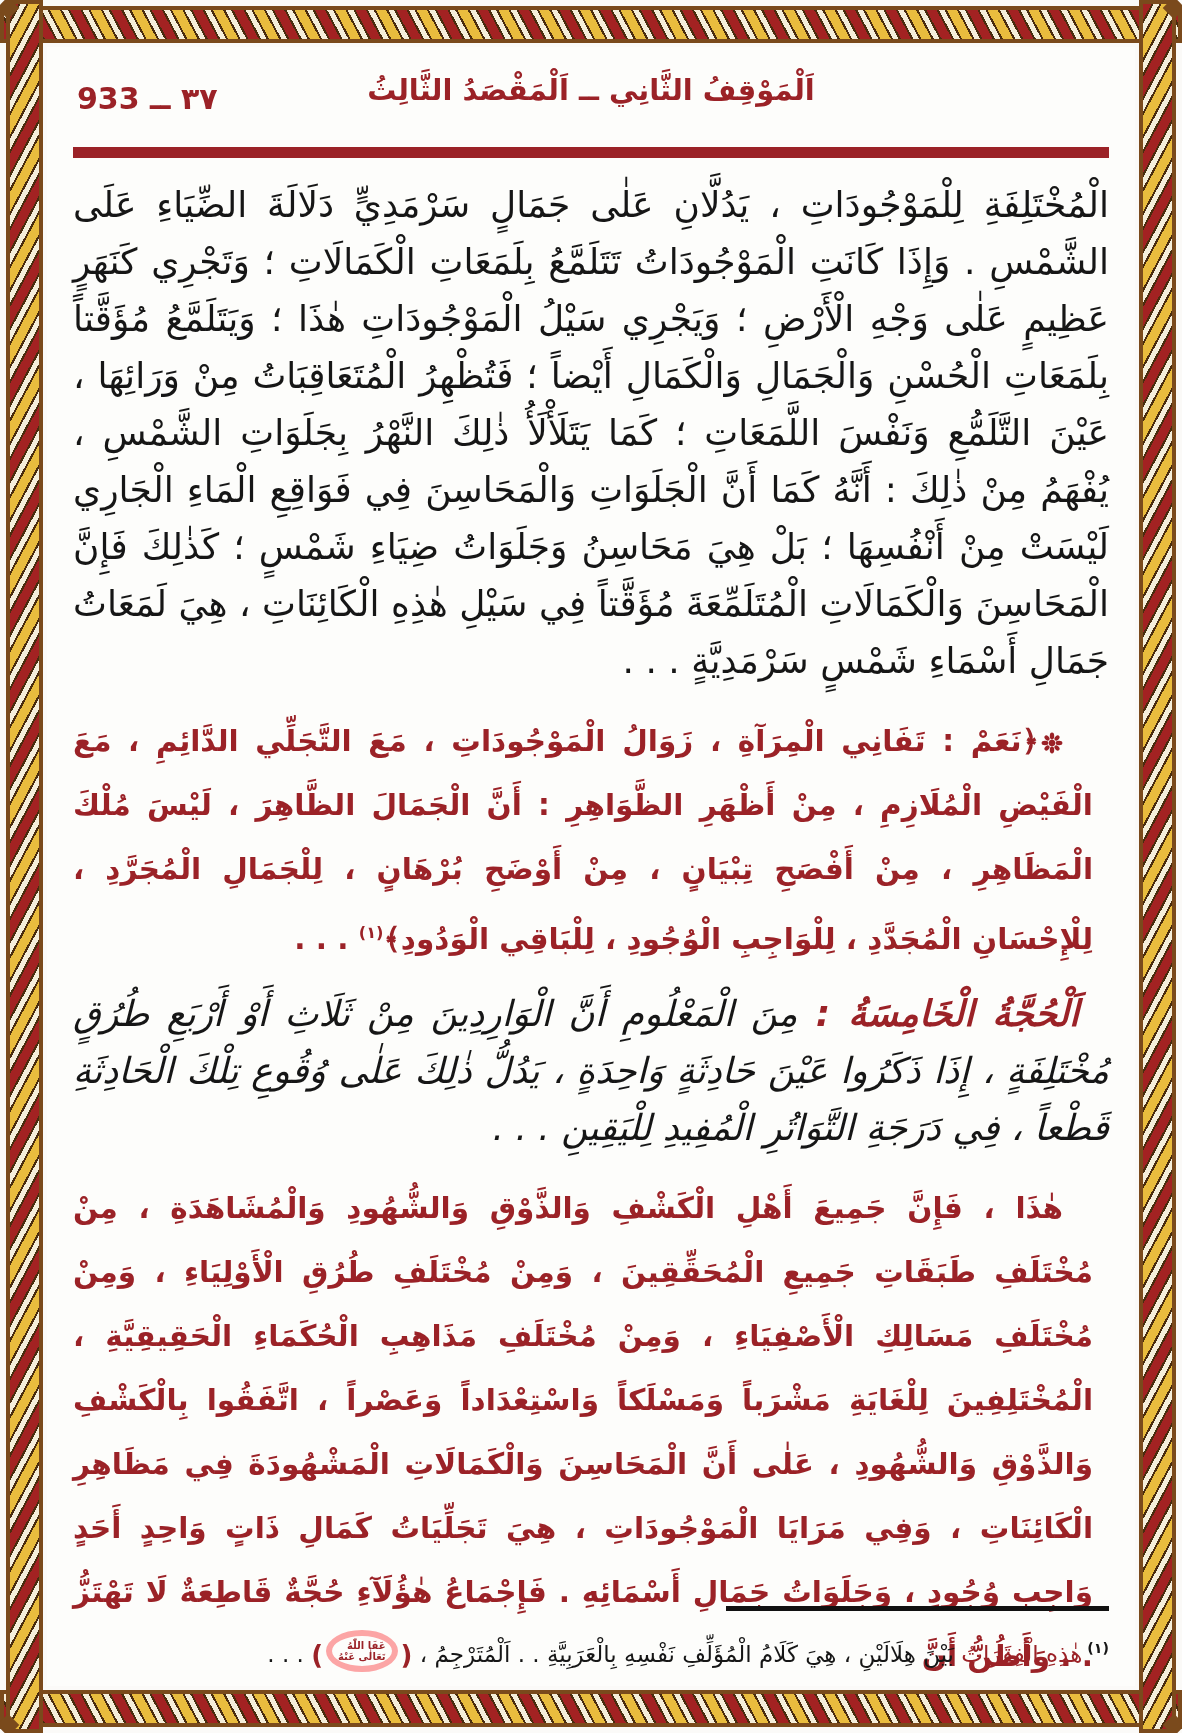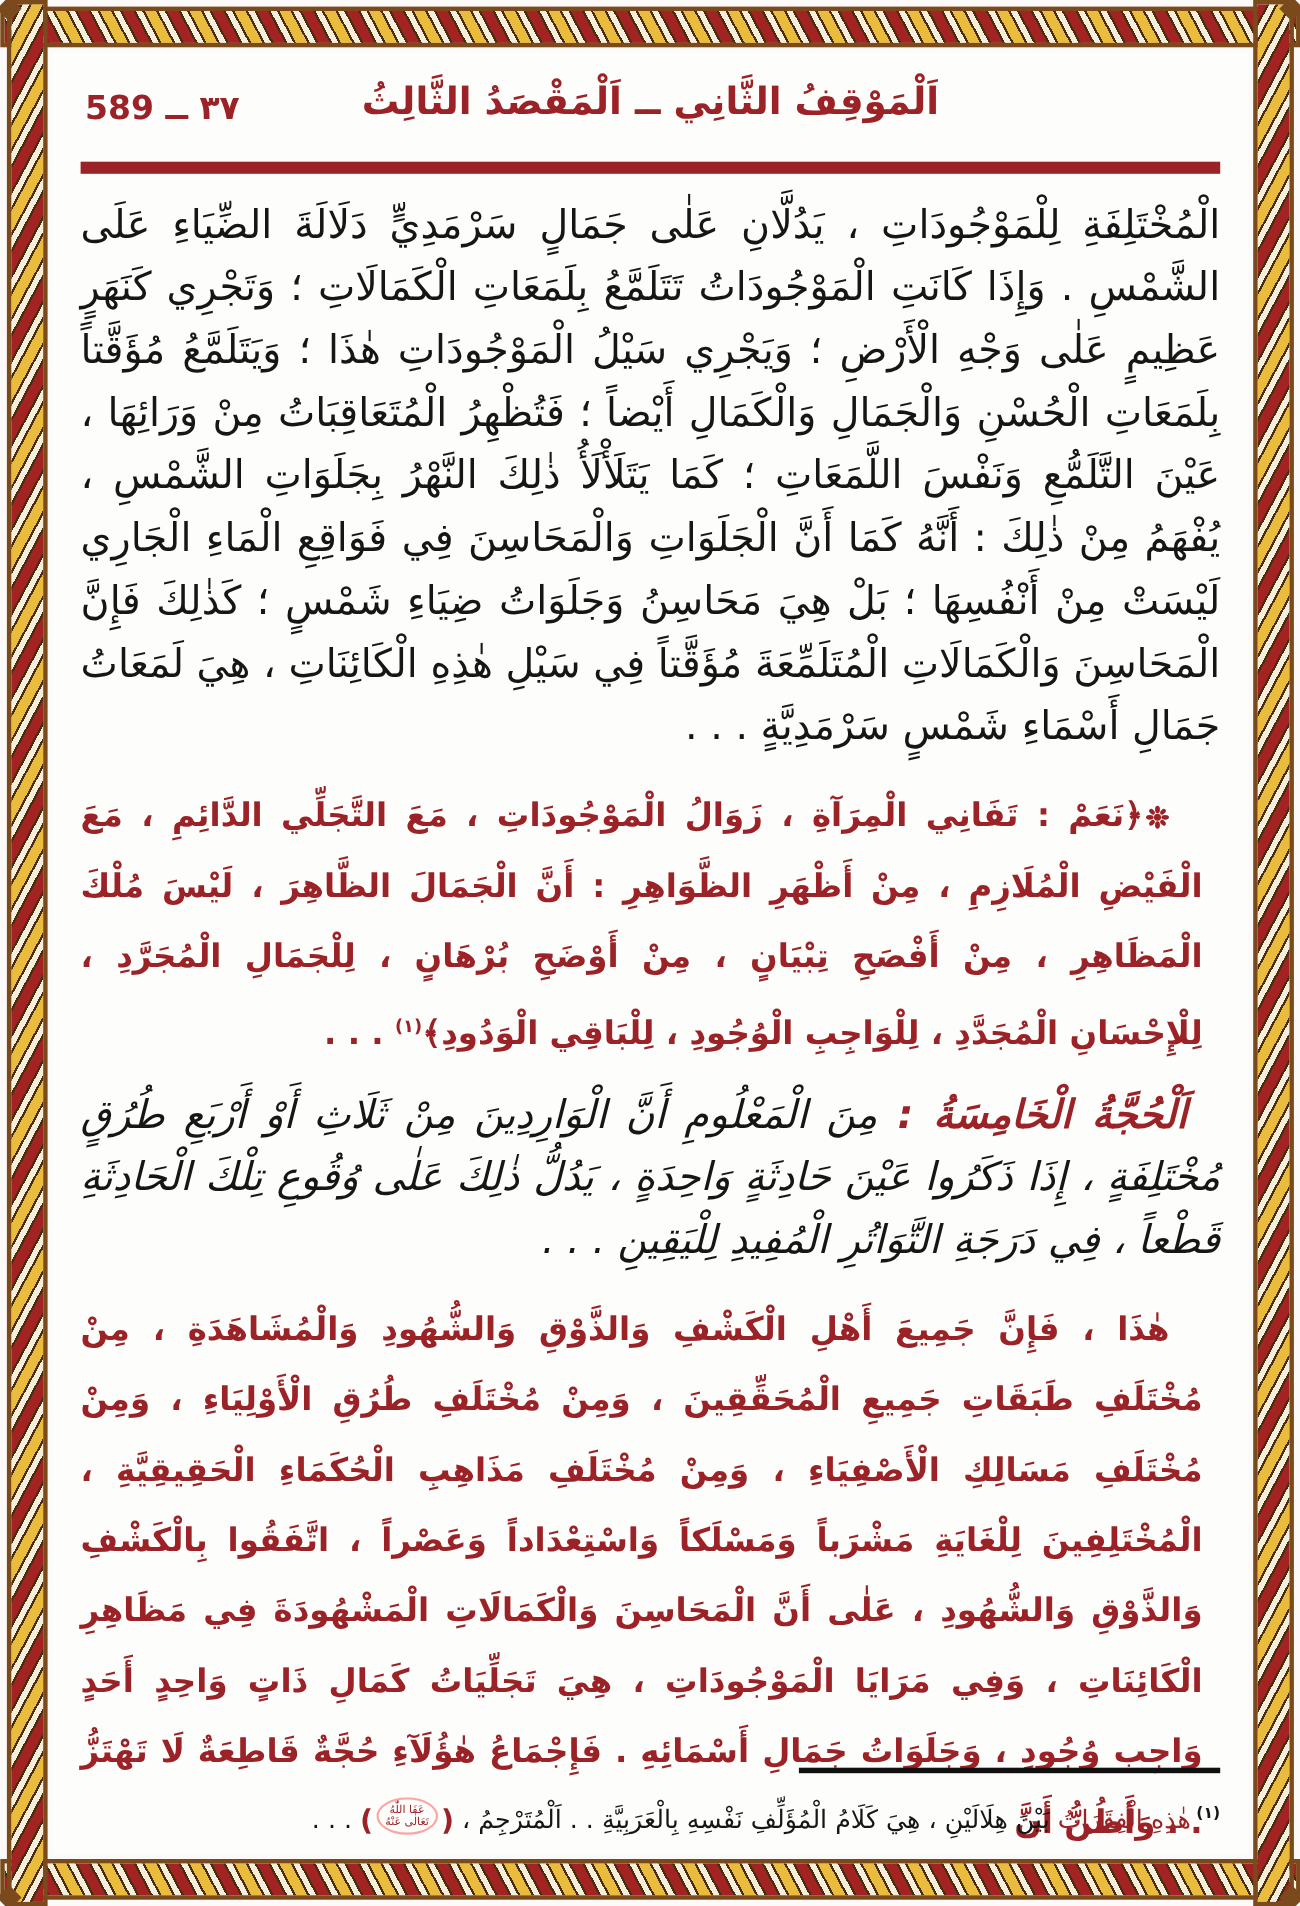--- a/index.html
+++ b/index.html
@@ -59,21 +59,21 @@
 
   .header { position: relative; height: 66px; margin-top: 8px; }
   .page-numbers {
     position: absolute; left: 4px; top: 8px;
     color: #9b2227; font-size: 30px; font-weight: bold;
     direction: rtl;
   }
   .page-title {
     position: absolute; left: 0; right: 0; top: 0;
     text-align: center;
-    color: #9b2227; font-size: 34px; font-weight: bold;
+    color: #9b2227; font-size: 29px; font-weight: bold;
   }
   .header-rule {
     height: 6px;
     border-top: 3px solid #9b2227;
     margin-top: 8px;
     border-bottom: 8px solid #9b2227;
     margin-bottom: 18px;
   }
 
   .para {
@@ -119,27 +119,26 @@
     color: #161616;
     font-size: 23px;
     line-height: 42px;
     text-align: right;
   }
   .footnote .fn-marker { font-size: 0.62em; vertical-align: super; font-weight: bold; }
   .footnote .fn-red { color: #9b2227; font-weight: normal; }
   .seal {
     display: inline-block;
     vertical-align: middle;
-    border: 2px solid #fca5a5;
+    border: 6px solid #fca5a5;
     border-radius: 50%;
     color: #9b2227;
     font-size: 10px;
     line-height: 11px;
-    font-weight: normal;
-    text-align: center;
+    font-weight: bold;
     padding: 4px 6px;
     margin: 0 3px;
     transform: translateY(-4px);
   }
   .seal-paren { color: #9b2227; font-weight: bold; font-size: 26px; vertical-align: middle; }
 </style>
 </head>
 <body>
 
 <div class="page">
@@ -149,21 +148,21 @@
   <div class="frame-strip frame-v frame-left"></div>
   <div class="frame-strip frame-v frame-right"></div>
   <div class="corner tl"></div>
   <div class="corner tr"></div>
   <div class="corner bl"></div>
   <div class="corner br"></div>
 
   <div class="content">
 
     <div class="header">
-      <div class="page-numbers">٣٧ ــ 589</div>
+      <div class="page-numbers">٣٧ ــ 933</div>
       <div class="page-title">اَلْمَوْقِفُ الثَّانِي ــ اَلْمَقْصَدُ الثَّالِثُ</div>
     </div>
     <div class="header-rule"></div>
 
     <p class="para p-black">الْمُخْتَلِفَةِ لِلْمَوْجُودَاتِ ، يَدُلَّانِ عَلٰى جَمَالٍ سَرْمَدِيٍّ دَلَالَةَ الضِّيَاءِ عَلَى الشَّمْسِ . وَإِذَا كَانَتِ الْمَوْجُودَاتُ تَتَلَمَّعُ بِلَمَعَاتِ الْكَمَالَاتِ ؛ وَتَجْرِي كَنَهَرٍ عَظِيمٍ عَلٰى وَجْهِ الْأَرْضِ ؛ وَيَجْرِي سَيْلُ الْمَوْجُودَاتِ هٰذَا ؛ وَيَتَلَمَّعُ مُؤَقَّتاً بِلَمَعَاتِ الْحُسْنِ وَالْجَمَالِ وَالْكَمَالِ أَيْضاً ؛ فَتُظْهِرُ الْمُتَعَاقِبَاتُ مِنْ وَرَائِهَا ، عَيْنَ التَّلَمُّعِ وَنَفْسَ اللَّمَعَاتِ ؛ كَمَا يَتَلَأْلَأُ ذٰلِكَ النَّهْرُ بِجَلَوَاتِ الشَّمْسِ ، يُفْهَمُ مِنْ ذٰلِكَ : أَنَّهُ كَمَا أَنَّ الْجَلَوَاتِ وَالْمَحَاسِنَ فِي فَوَاقِعِ الْمَاءِ الْجَارِي لَيْسَتْ مِنْ أَنْفُسِهَا ؛ بَلْ هِيَ مَحَاسِنُ وَجَلَوَاتُ ضِيَاءِ شَمْسٍ ؛ كَذٰلِكَ فَإِنَّ الْمَحَاسِنَ وَالْكَمَالَاتِ الْمُتَلَمِّعَةَ مُؤَقَّتاً فِي سَيْلِ هٰذِهِ الْكَائِنَاتِ ، هِيَ لَمَعَاتُ جَمَالِ أَسْمَاءِ شَمْسٍ سَرْمَدِيَّةٍ . . .</p>
 
     <p class="para p-red indent">
       <svg class="rosette" width="22" height="22" viewBox="0 0 22 22">
         <g fill="#9b2227">
           <circle cx="11" cy="11" r="3.2"></circle>

